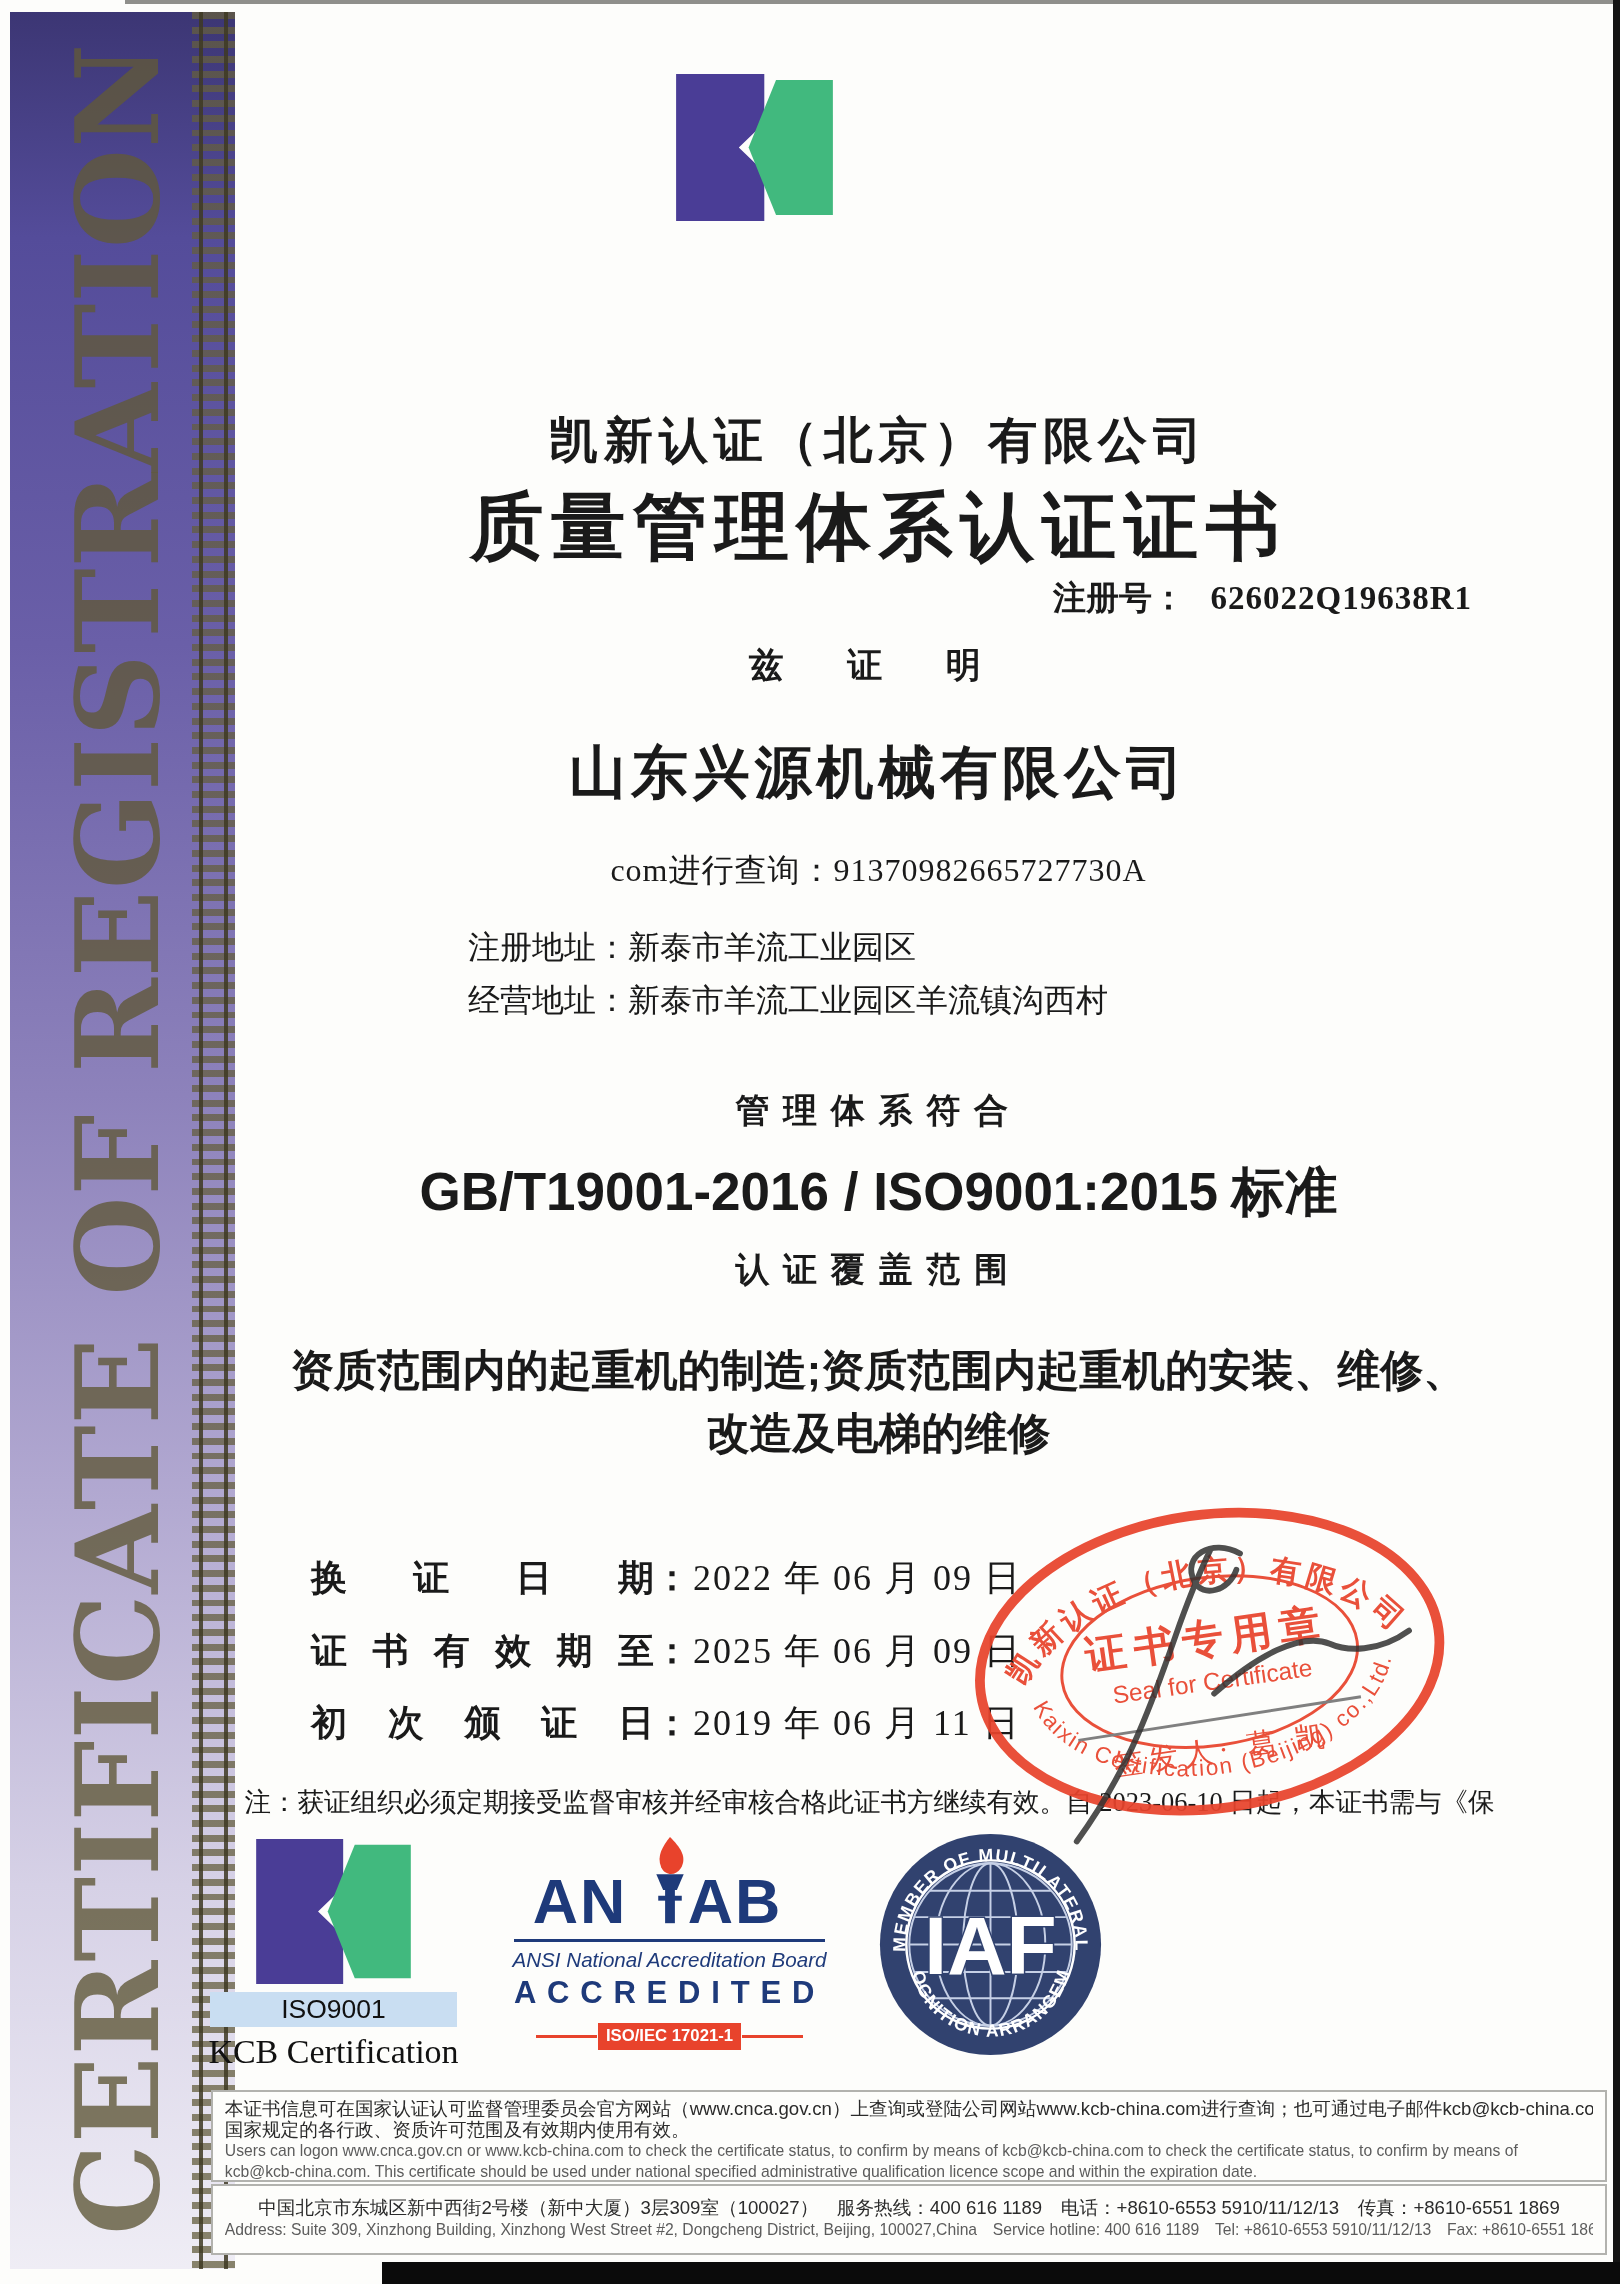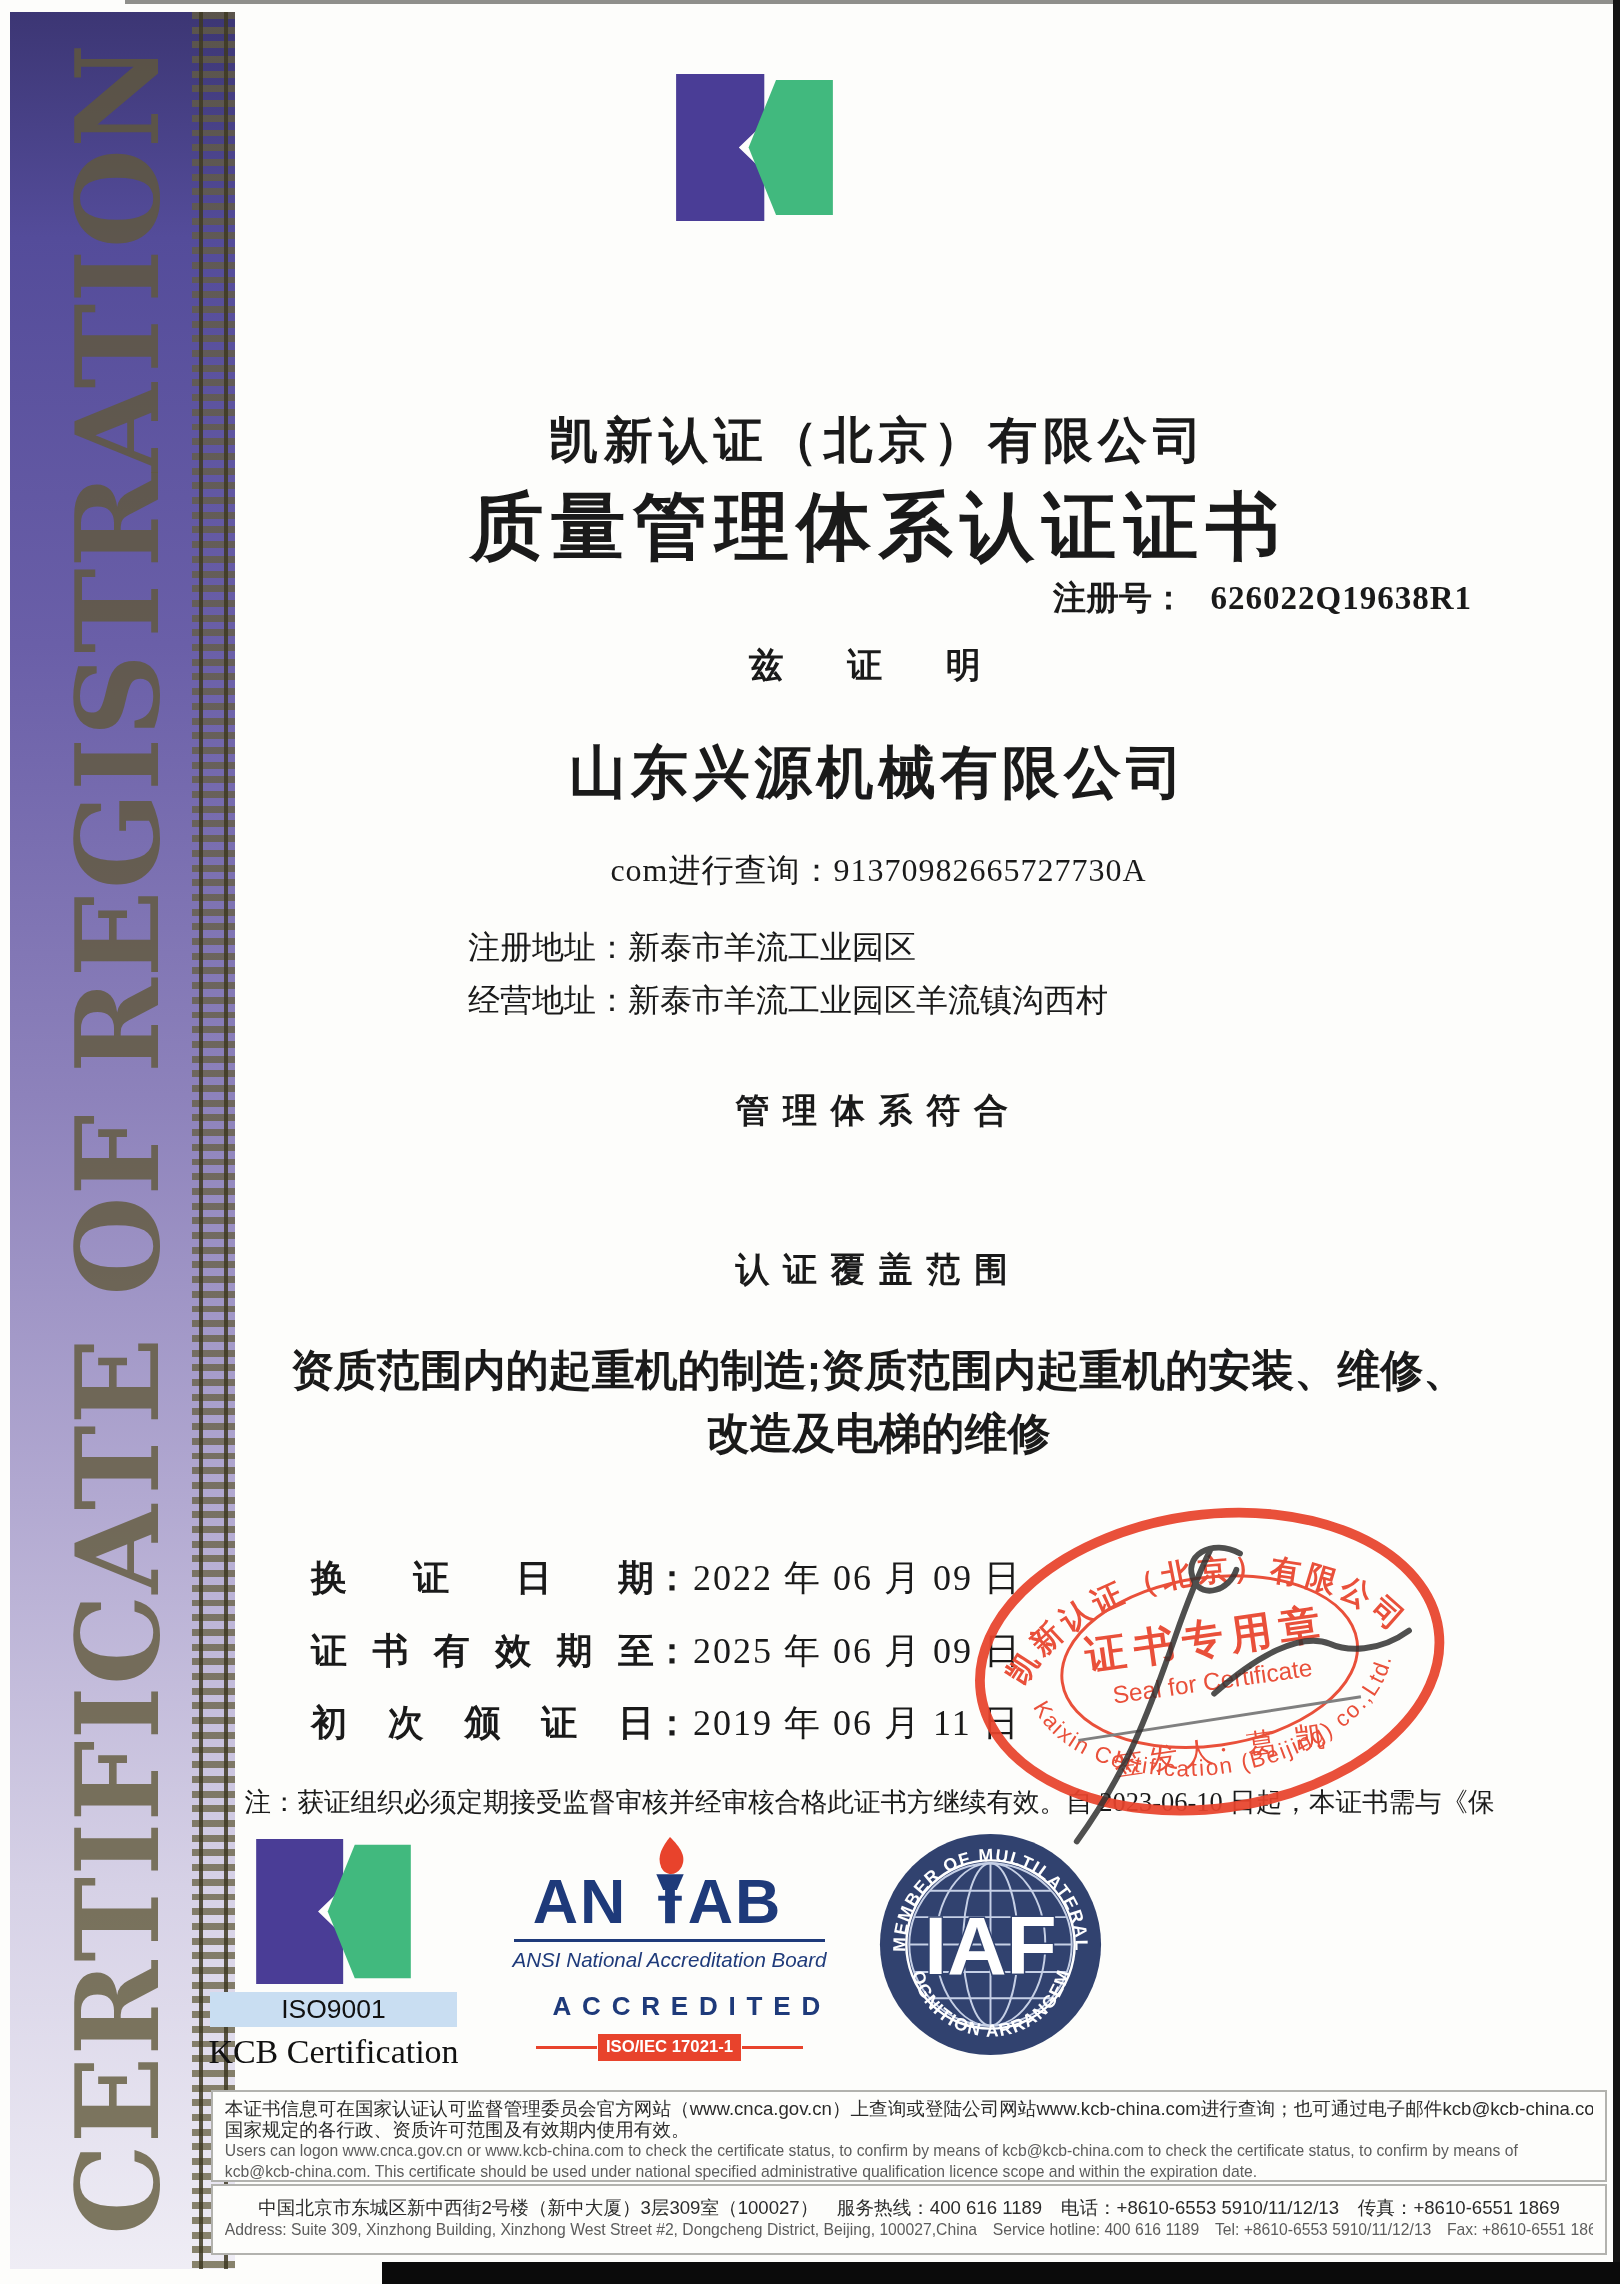--- a/index.html
+++ b/index.html
@@ -52,21 +52,21 @@
   
   .seal{position:absolute;left:963px;top:1498px;transform:rotate(-8deg);opacity:.93;z-index:2;}
   
   .kcb-block{position:absolute;left:206px;top:1839px;width:255px;text-align:center;}
   .iso-band{margin:3.9px auto 0;width:247px;height:35px;background:#c9def2;
             font-size:26.5px;line-height:35px;color:#111;}
   .kcb-name{margin-top:5.9px;font-family:"Liberation Serif",serif;font-size:34px;color:#111;}
   .anab-block{position:absolute;left:508px;top:1835px;width:323px;text-align:center;color:#1e3a7a;}
   .anab-rule{height:2.9px;background:#1e3a7a;margin:2px 5.9px 5.9px;}
   .anab-board{font-size:20.6px;font-style:italic;white-space:nowrap;}
-  .anab-acc{margin-top:19px;font-size:26px;letter-spacing:10.8px;font-weight:bold;text-align:right;}
+  .anab-acc{margin-top:3px;font-size:31px;letter-spacing:10.8px;font-weight:bold;}
   .anab-bandrow{margin-top:11.8px;display:flex;align-items:center;justify-content:center;gap:1px;}
   .anab-line{flex:0 0 61px;height:2.9px;background:#e8432c;}
   .anab-std{background:#e8432c;color:#fff;font-size:16.7px;font-weight:bold;padding:3.9px 7.8px;white-space:nowrap;}
   .anab-mgmt{margin-top:7.8px;font-size:20.6px;font-weight:bold;line-height:24.5px;}
   .iaf-block{position:absolute;left:877px;top:1831px;}
   
   .fbox{position:absolute;left:211px;width:1396px;border:2px solid #b2b2ae;box-sizing:border-box;
         padding:5.9px 11.8px;background:#fdfdfb;}
   .fbox1{top:2090px;height:92px;}
   .fbox2{top:2184px;height:71px;text-align:center;padding-top:8.8px;}
@@ -106,20 +106,23 @@
     <div class="certify serif center">兹 证 明</div>
     <div class="company center">山东兴源机械有限公司</div>
     <div class="credit serif center">com进行查询：91370982665727730A</div>
 
     <div class="addr">
       <div>注册地址：新泰市羊流工业园区</div>
       <div>经营地址：新泰市羊流工业园区羊流镇沟西村</div>
     </div>
 
     <div class="conform serif center">管理体系符合</div>
+    <div class="standard center">
+      <span>GB/T19001-2016 / ISO9001:2015</span><span class="sfx">标准</span>
+    </div>
     <div class="scope-head serif center">认证覆盖范围</div>
 
     <div class="scope center">
       <div>资质范围内的起重机的制造;资质范围内起重机的安装、维修、</div>
       <div>改造及电梯的维修</div>
     </div>
 
     <div class="dates">
       <div class="drow">
         <span class="dlabel">换证日期</span><span class="dcolon">：</span><span class="dval">2022 年 06 月 09 日</span>

